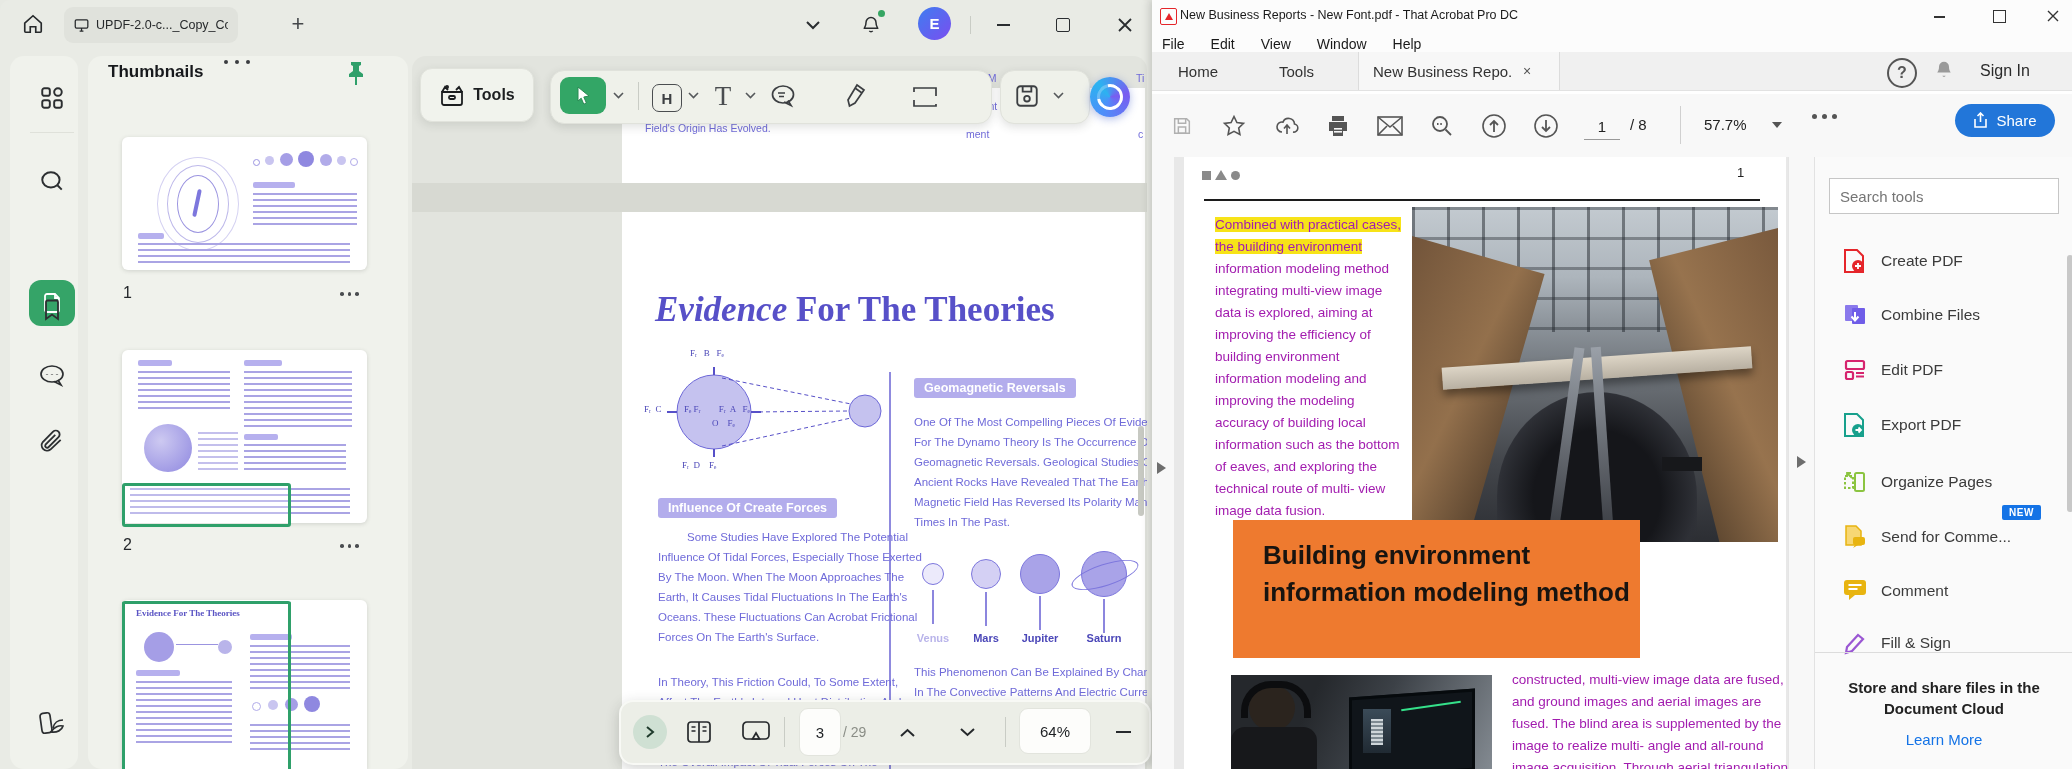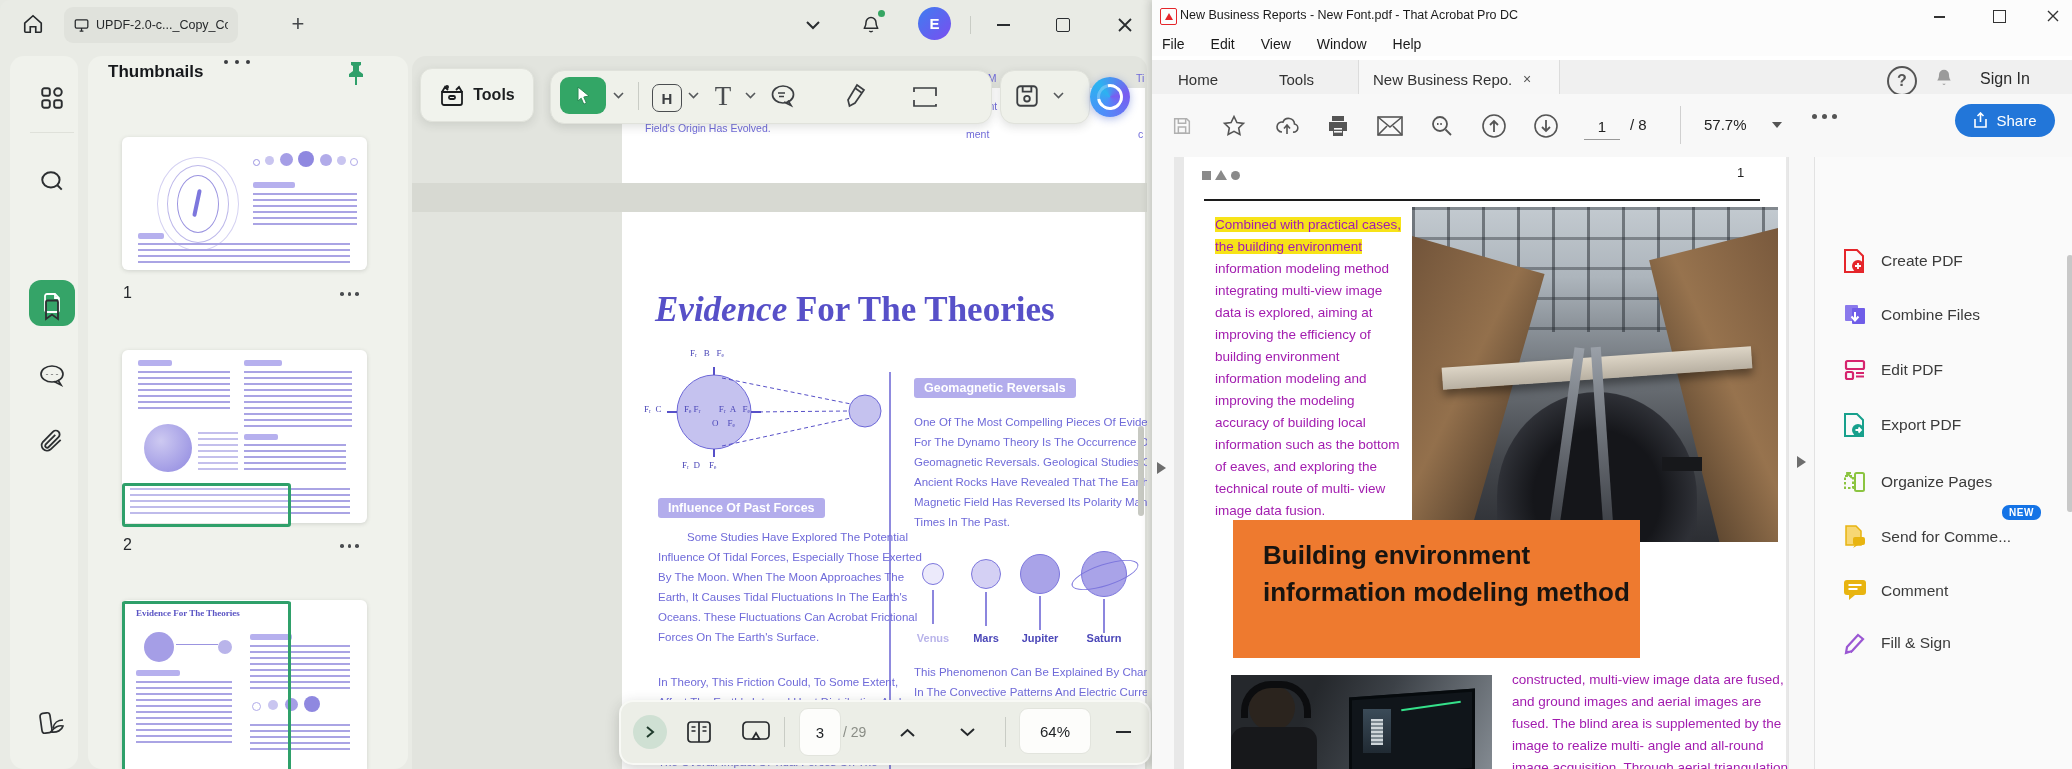--- a/index.html
+++ b/index.html
@@ -52,42 +52,42 @@
   .footer-pill{position:absolute;left:619px;top:700px;width:528px;height:61px;background:#eceee7;border:2px solid #f8f9f5;border-radius:14px;box-shadow:0 4px 14px rgba(50,55,50,.22);}
   .fp-item{position:absolute;display:flex;align-items:center;justify-content:center;color:#26292c;}
   .fp-box{position:absolute;background:#fdfdfb;border:1px solid #e2e4dd;border-radius:9px;display:flex;align-items:center;justify-content:center;font-size:15px;color:#1e2124;}
   input.fp-input{background:#fdfdfb;border:1px solid #e2e4dd;border-radius:9px;font-size:15px;color:#1e2124;text-align:center;font-family:inherit;}
   
   .acr{position:absolute;left:1152px;top:0;width:920px;height:769px;background:#fff;box-shadow:-3px 0 8px rgba(0,0,0,.15);}
   .a-title{position:absolute;left:0;top:0;width:920px;height:32px;background:#fcfcfc;}
   .a-title .t{position:absolute;left:28px;top:8px;font-size:12.5px;color:#1a1a1a;white-space:nowrap;}
   .a-menu{position:absolute;left:0;top:32px;width:920px;height:24px;background:#fcfcfc;}
   .a-menu span{font-size:14px;color:#1a1a1a;margin-right:26px;}
-  .a-tabbar{position:absolute;left:0;top:60px;width:920px;height:38px;background:#f0f0f0;border-bottom:1px solid #e2e2e2;}
+  .a-tabbar{position:absolute;left:0;top:52px;width:920px;height:38px;background:#f0f0f0;border-bottom:1px solid #e2e2e2;}
   .a-tab{position:absolute;top:0;height:38px;display:flex;align-items:center;font-size:15px;color:#323232;}
   .a-tab.active{background:#f7f7f7;border-left:1px solid #dcdcdc;border-right:1px solid #dcdcdc;padding:0 14px;}
   .a-toolbar{position:absolute;left:0;top:94px;width:920px;height:63px;background:#f8f8f8;border-bottom:1px solid #d2d2d2;}
   .a-ic{position:absolute;top:18px;width:28px;height:28px;display:flex;align-items:center;justify-content:center;color:#555;}
   .share-btn{position:absolute;left:803px;top:10px;width:100px;height:33px;background:#2276d9;border-radius:17px;color:#fff;font-size:15px;display:flex;align-items:center;justify-content:center;gap:8px;}
   .a-doc{position:absolute;left:0;top:157px;width:662px;height:612px;background:#e8e8e8;overflow:hidden;}
   .rail{position:absolute;top:157px;height:612px;background:#f8f8f8;}
   .rail-arrow{width:0;height:0;border-left:9px solid #6e6e6e;border-top:6px solid transparent;border-bottom:6px solid transparent;}
   .a-page{position:absolute;left:10px;top:0;width:602px;height:612px;background:#fff;}
   .a-line{position:absolute;color:#a21caf;font-size:13.5px;line-height:21.7px;white-space:nowrap;}
   .hl{background:#f7e318;}
   .orange{position:absolute;left:49px;top:363px;width:407px;height:138px;background:#ee7a2f;color:#181410;font-weight:bold;font-size:26px;line-height:37px;padding:17px 0 0 30px;box-sizing:border-box;}
   .atrium{position:absolute;left:228px;top:50px;width:366px;height:335px;background:linear-gradient(180deg,#c3cad0 0,#adb5bc 70px,#8b9299 120px,#676c72 180px,#45484d 250px,#2c2e33 335px);overflow:hidden;}
   .manphoto{position:absolute;left:47px;top:518px;width:261px;height:94px;background:linear-gradient(115deg,#25282c 0 30%,#3c4147 55%,#838a91);overflow:hidden;}
   
   .a-tools{position:absolute;left:662px;top:157px;width:258px;height:612px;background:#fafafa;border-left:1px solid #e2e2e2;box-sizing:border-box;}
   .search-box{position:absolute;left:14px;top:21px;width:230px;height:36px;background:#fff;border:1px solid #c6c6c6;box-sizing:border-box;font-size:15px;color:#8a8a8a;padding:0 10px;font-family:inherit;}
   .tool-item{position:absolute;left:0;width:258px;height:44px;display:flex;align-items:center;gap:16px;padding-left:28px;box-sizing:border-box;}
   .tool-item .lb{font-size:15.5px;color:#3b3b3b;white-space:nowrap;}
   .tico{width:22px;height:24px;position:relative;flex:0 0 22px;}
-  .new-badge{position:absolute;left:187px;top:348px;background:#1473e6;color:#fff;font-size:10px;font-weight:bold;padding:2px 7px;border-radius:7px;letter-spacing:.5px;}
+  .new-badge{position:absolute;left:187px;top:348px;background:#1473e6;color:#fff;font-size:10px;font-weight:bold;padding:2px 7px;border-radius:2px;letter-spacing:.5px;}
   .tp-footer{position:absolute;left:0;top:495px;width:258px;border-top:1px solid #dcdcdc;text-align:center;}
   .tp-footer .b{font-size:15px;font-weight:bold;color:#222;line-height:21px;}
   .tp-footer .lm{font-size:15px;color:#1473e6;margin-top:12px;}
   svg{display:block;}
 </style>
 </head>
 <body>
 
 <div id="screen">
 
@@ -312,21 +312,21 @@
           <div class="plabel" style="left:418px;top:420px;">Jupiter</div>
           <div class="plabel" style="left:482px;top:420px;">Saturn</div>
         </div>
 
         <div class="ptxt" style="left:292px;top:450px;">This Phenomenon Can Be Explained By Changes</div>
         <div class="ptxt" style="left:292px;top:470px;">In The Convective Patterns And Electric Currents</div>
         <div class="ptxt" style="left:292px;top:490px;">Within The Outer Core. As The Fluid Motions In</div>
         <div class="ptxt" style="left:292px;top:510px;">The Core Are Complex And Chaotic, They Can</div>
         <div class="ptxt" style="left:292px;top:530px;">Lead To Disruptions In The Magnetic Field</div>
 
-        <div class="chip" style="left:36px;top:286px;">Influence Of Past Forces</div>
+        <div class="chip" style="left:36px;top:286px;">Influence Of Create Forces</div>
         <div class="ptxt" style="left:26px;top:315px;margin-left:39px;">Some Studies Have Explored The Potential</div>
         <div class="ptxt" style="left:36px;top:335px;">Influence Of Tidal Forces, Especially Those Exerted</div>
         <div class="ptxt" style="left:36px;top:355px;">By The Moon. When The Moon Approaches The</div>
         <div class="ptxt" style="left:36px;top:375px;">Earth, It Causes Tidal Fluctuations In The Earth's</div>
         <div class="ptxt" style="left:36px;top:395px;">Oceans. These Fluctuations Can Acrobat Frictional</div>
         <div class="ptxt" style="left:36px;top:415px;">Forces On The Earth's Surface.</div>
         <div class="ptxt" style="left:36px;top:460px;"> In Theory, This Friction Could, To Some Extent,</div>
         <div class="ptxt" style="left:36px;top:480px;">Affect The Earth's Internal Heat Distribution And</div>
         <div class="ptxt" style="left:36px;top:500px;">The Dynamics Of The Core - Mantle System,</div>
         <div class="ptxt" style="left:36px;top:520px;">Potentially Influencing The Magnetic Field. However,</div>
@@ -639,20 +639,21 @@
         <div style="position:absolute;left:4px;top:3px;width:0;height:0;border-left:5px solid transparent;border-right:5px solid transparent;border-bottom:6px solid #9a9a9a;margin-left:2px;"></div>
         <div style="position:absolute;left:4px;top:14px;width:14px;height:46px;background:#9e9e9e;"></div>
       </div>
     </div>
 
     <div class="rail" style="left:636px;width:26px;border-left:1px solid #e5e5e5;">
       <div class="rail-arrow" style="position:absolute;left:8px;top:299px;"></div>
     </div>
 
     <div class="a-tools">
+      <input class="search-box" placeholder="Search tools" style="">
 
       <div class="tool-item" style="top:82px;">
         <span class="tico">
           <svg width="22" height="24" viewBox="0 0 22 24">
               <path d="M2 1h12l6 6v16H2z" fill="none" stroke="#e5252a" stroke-width="2"></path>
               <circle cx="15" cy="17" r="6" fill="#e5252a"></circle>
               <path d="M15 14v6M12 17h6" stroke="#fff" stroke-width="1.8"></path>
             </svg>
         </span>
         <span class="lb">Create PDF</span>
@@ -721,16 +722,21 @@
       <div class="tool-item" style="top:464px;">
         <span class="tico">
           <svg width="24" height="24" viewBox="0 0 24 24">
               <path d="M4 16L15 4l5 4-11 12-6 2z" fill="none" stroke="#9a57d3" stroke-width="2.2"></path>
               <path d="M4 21c2-1 3 .5 5 0" stroke="#9a57d3" stroke-width="1.6" fill="none" stroke-dasharray="2 2"></path>
             </svg>
         </span>
         <span class="lb">Fill &amp; Sign</span>
       </div>
 
+      <div class="tp-footer">
+        <div class="b" style="margin-top:24px;">Store and share files in the</div>
+        <div class="b">Document Cloud</div>
+        <div class="lm">Learn More</div>
+      </div>
       <div style="position:absolute;left:252px;top:98px;width:6px;height:257px;background:#c8c8c8;border-radius:3px;"></div>
     </div>
   </div>
 </div>
 
 </body></html>

